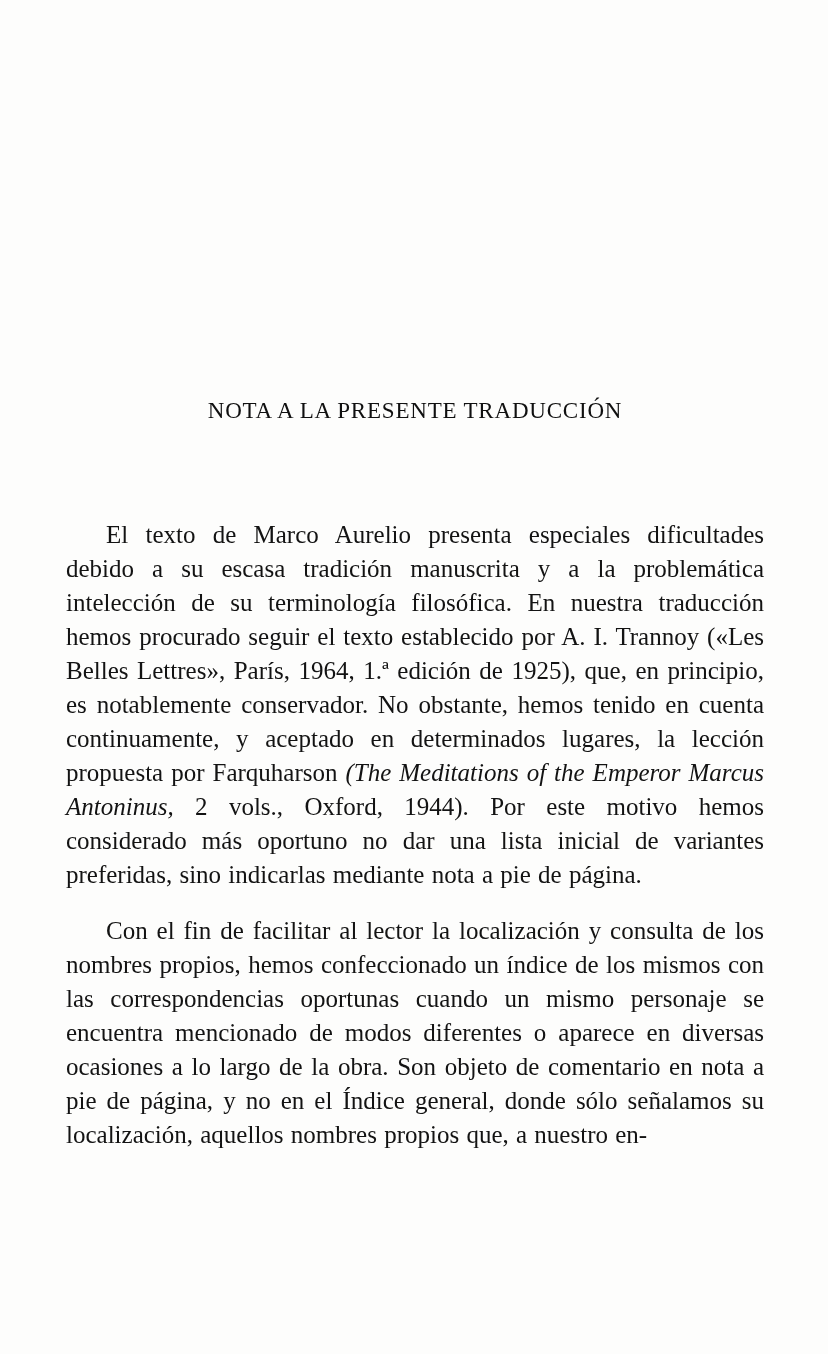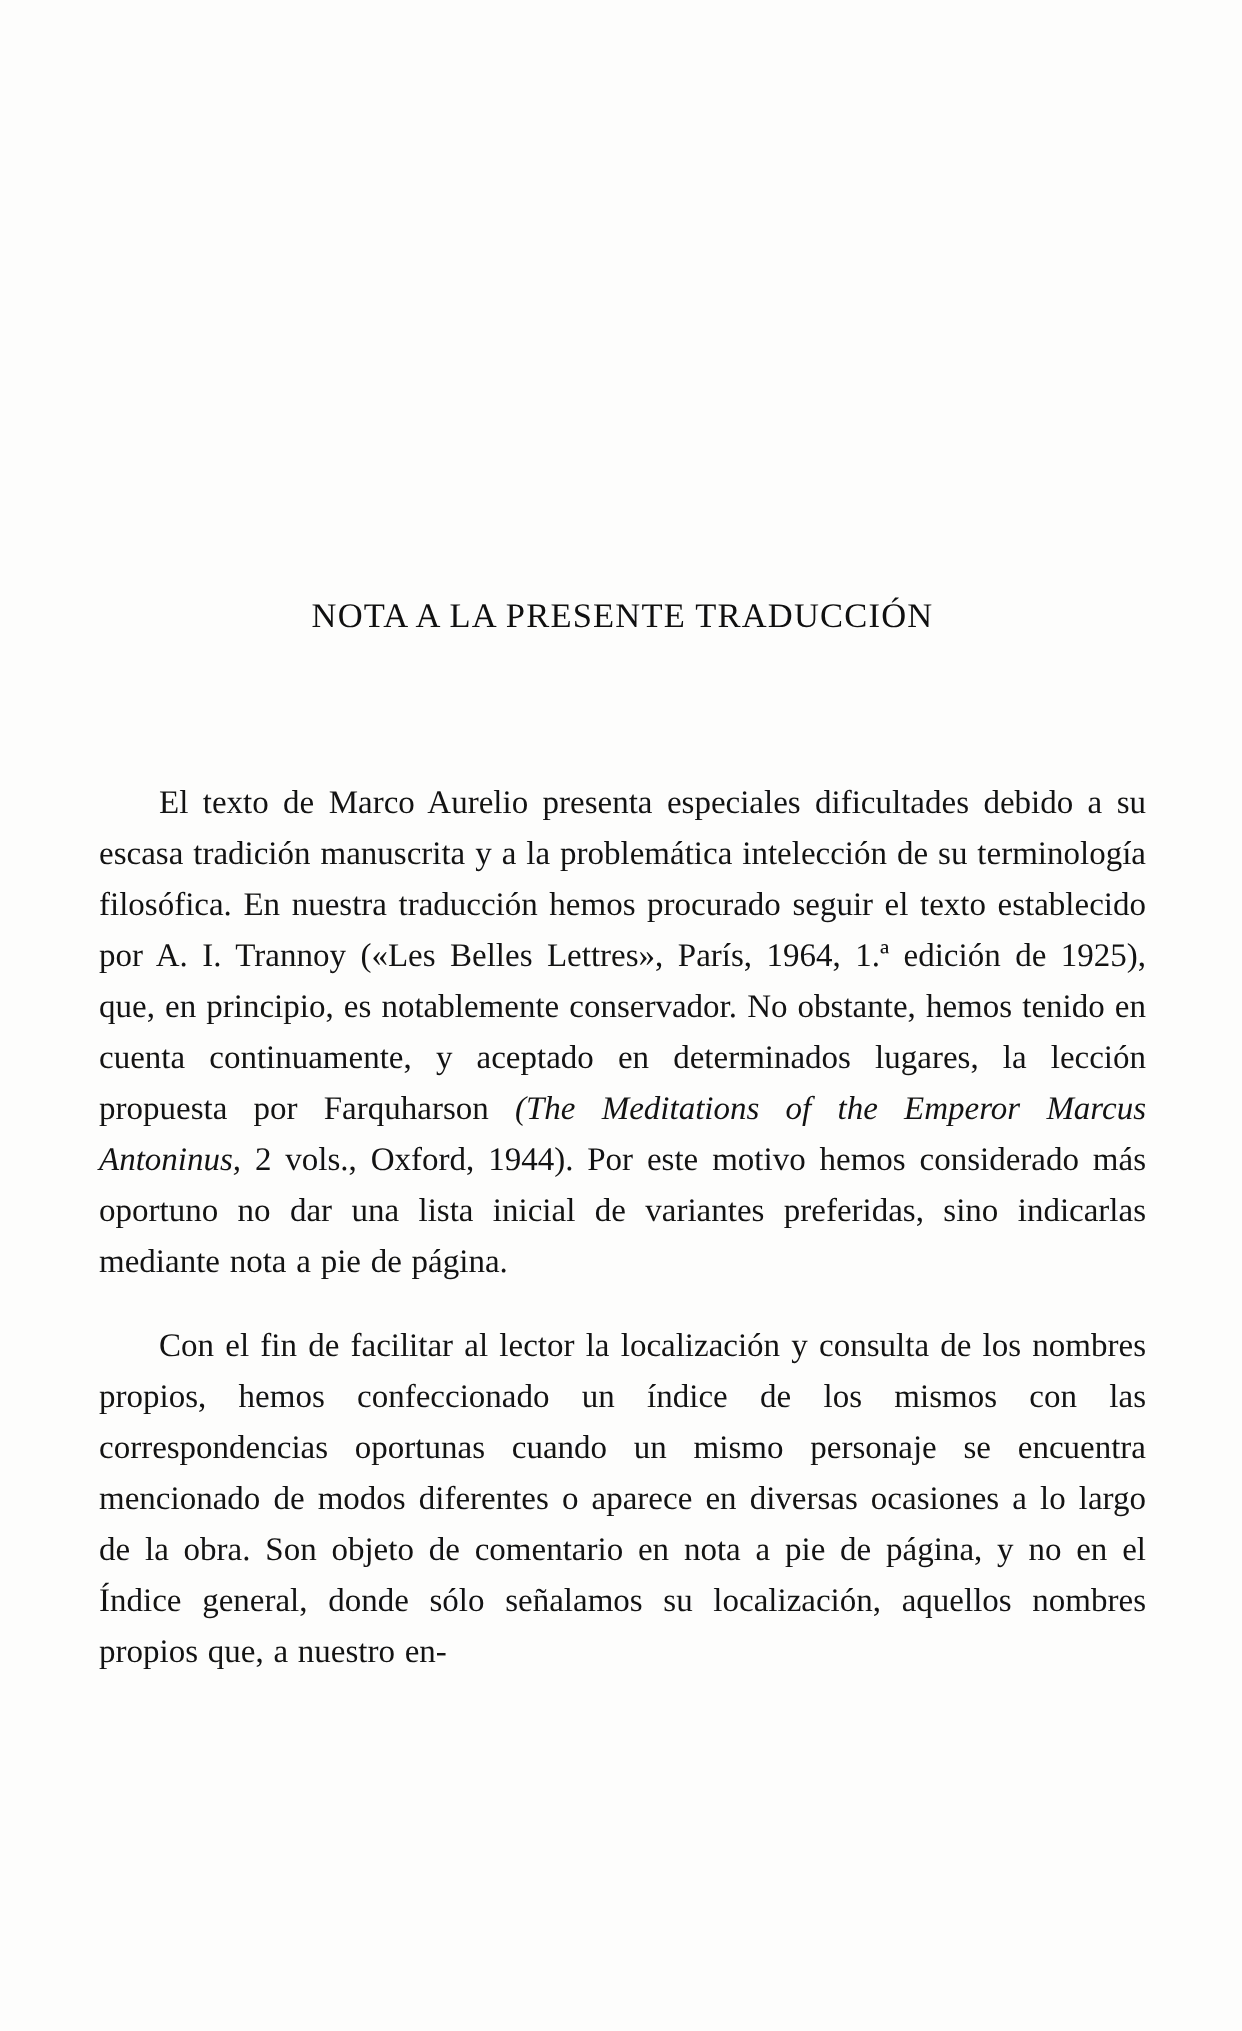--- a/index.html
+++ b/index.html
@@ -23,21 +23,21 @@
   }
   .title {
     font-size: 23px;
     font-weight: 400;
     text-align: center;
     letter-spacing: 0.8px;
     margin: 0 0 94px 0;
     color: #101010;
   }
   .body-text p {
-    font-size: 22px;
+    font-size: 25px;
     line-height: 34px;
     text-align: justify;
     text-indent: 40px;
     margin: 0;
     word-spacing: 1px;
   }
   .body-text p + p {
     margin-top: 22px;
   }
   .run-italic {

